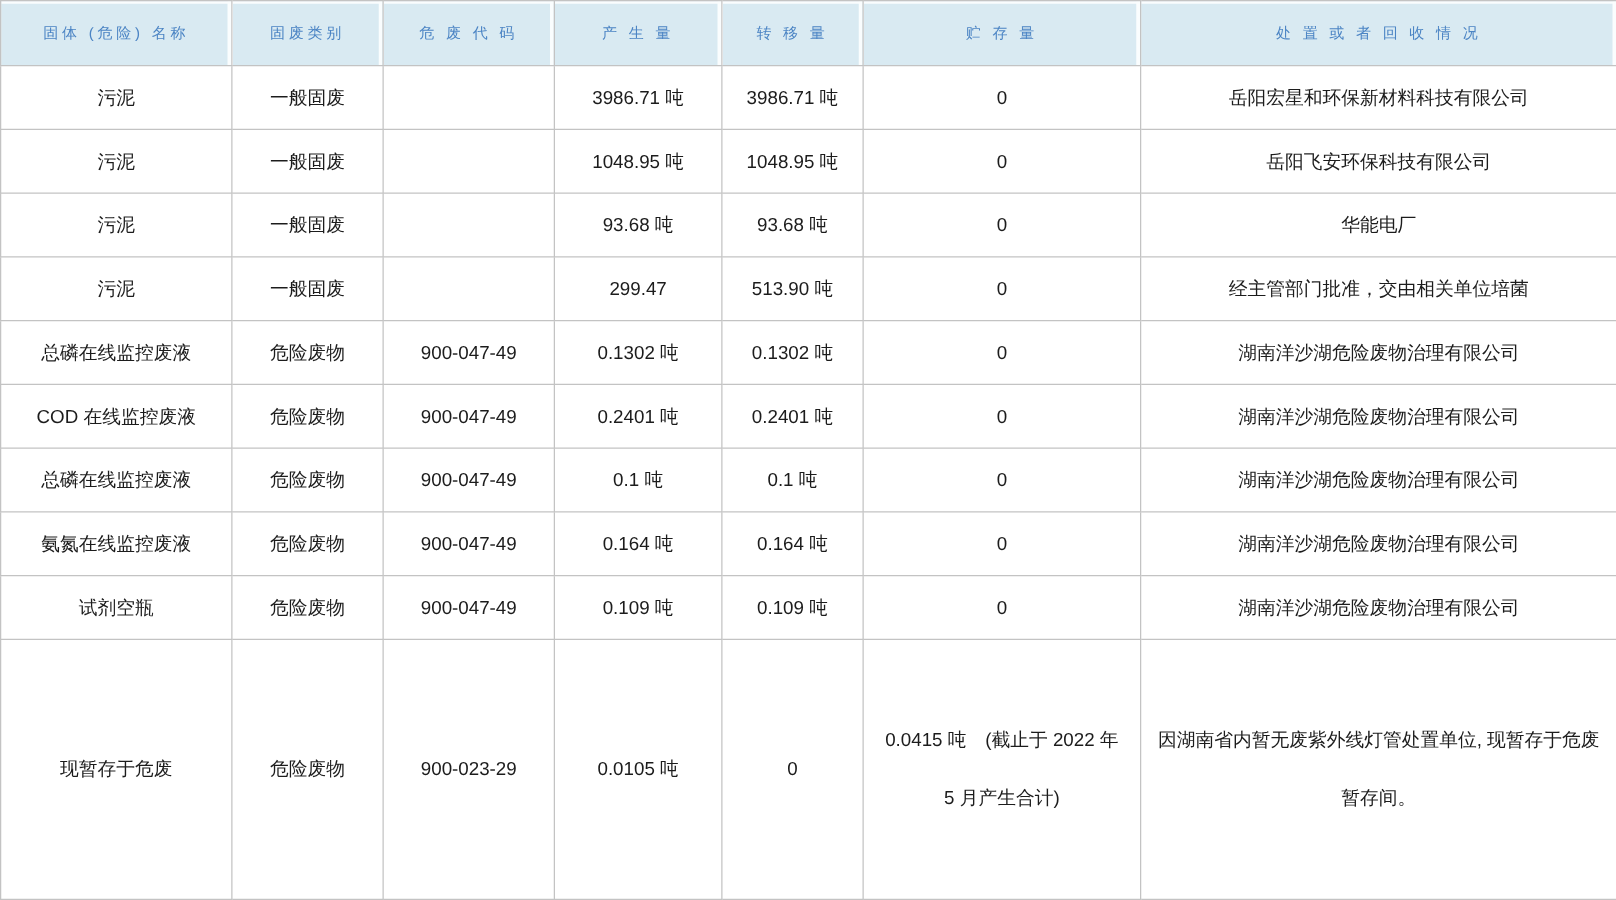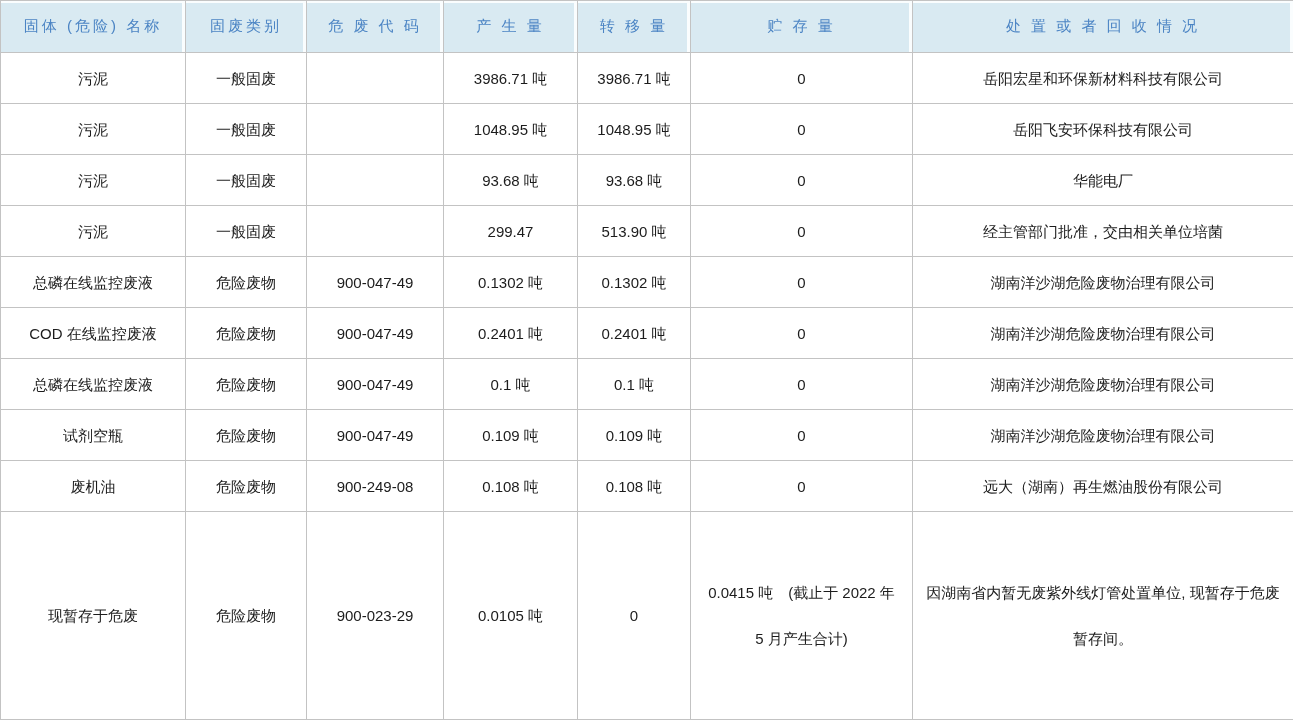--- a/index.html
+++ b/index.html
@@ -29,21 +29,21 @@
     padding: 0 4px;
     box-sizing: border-box;
   }
   .waste-table thead tr {
     height: 52px;
   }
   .waste-table th {
     background: #d9eaf2;
     color: #4b84c4;
     font-weight: normal;
-    font-size: 15px;
+    font-size: 12px;
     letter-spacing: 3px;
     
     box-shadow: inset -3px 0 0 #fafdfe, inset 0 2px 0 #fafdfe;
   }
   .waste-table td {
     font-size: 15px;
     color: #1c1c1c;
     background: #ffffff;
     white-space: pre-line;
     line-height: 1.4;
@@ -150,36 +150,36 @@
         <tr>
           <td>总磷在线监控废液</td>
           <td>危险废物</td>
           <td>900-047-49</td>
           <td>0.1 吨</td>
           <td>0.1 吨</td>
           <td>0</td>
           <td>湖南洋沙湖危险废物治理有限公司</td>
         </tr>
         <tr>
+          <td>氨氮在线监控废液</td>
+          <td>危险废物</td>
+          <td>900-047-49</td>
+          <td>0.164 吨</td>
+          <td>0.164 吨</td>
+          <td>0</td>
+          <td>湖南洋沙湖危险废物治理有限公司</td>
+        </tr>
+        <tr>
           <td>试剂空瓶</td>
           <td>危险废物</td>
           <td>900-047-49</td>
           <td>0.109 吨</td>
           <td>0.109 吨</td>
           <td>0</td>
           <td>湖南洋沙湖危险废物治理有限公司</td>
-        </tr>
-        <tr>
-          <td>废机油</td>
-          <td>危险废物</td>
-          <td>900-249-08</td>
-          <td>0.108 吨</td>
-          <td>0.108 吨</td>
-          <td>0</td>
-          <td>远大（湖南）再生燃油股份有限公司</td>
         </tr>
         <tr>
           <td>现暂存于危废</td>
           <td>危险废物</td>
           <td>900-023-29</td>
           <td>0.0105 吨</td>
           <td>0</td>
           <td>0.0415 吨　(截止于 2022 年
 5 月产生合计)</td>
           <td>因湖南省内暂无废紫外线灯管处置单位, 现暂存于危废

